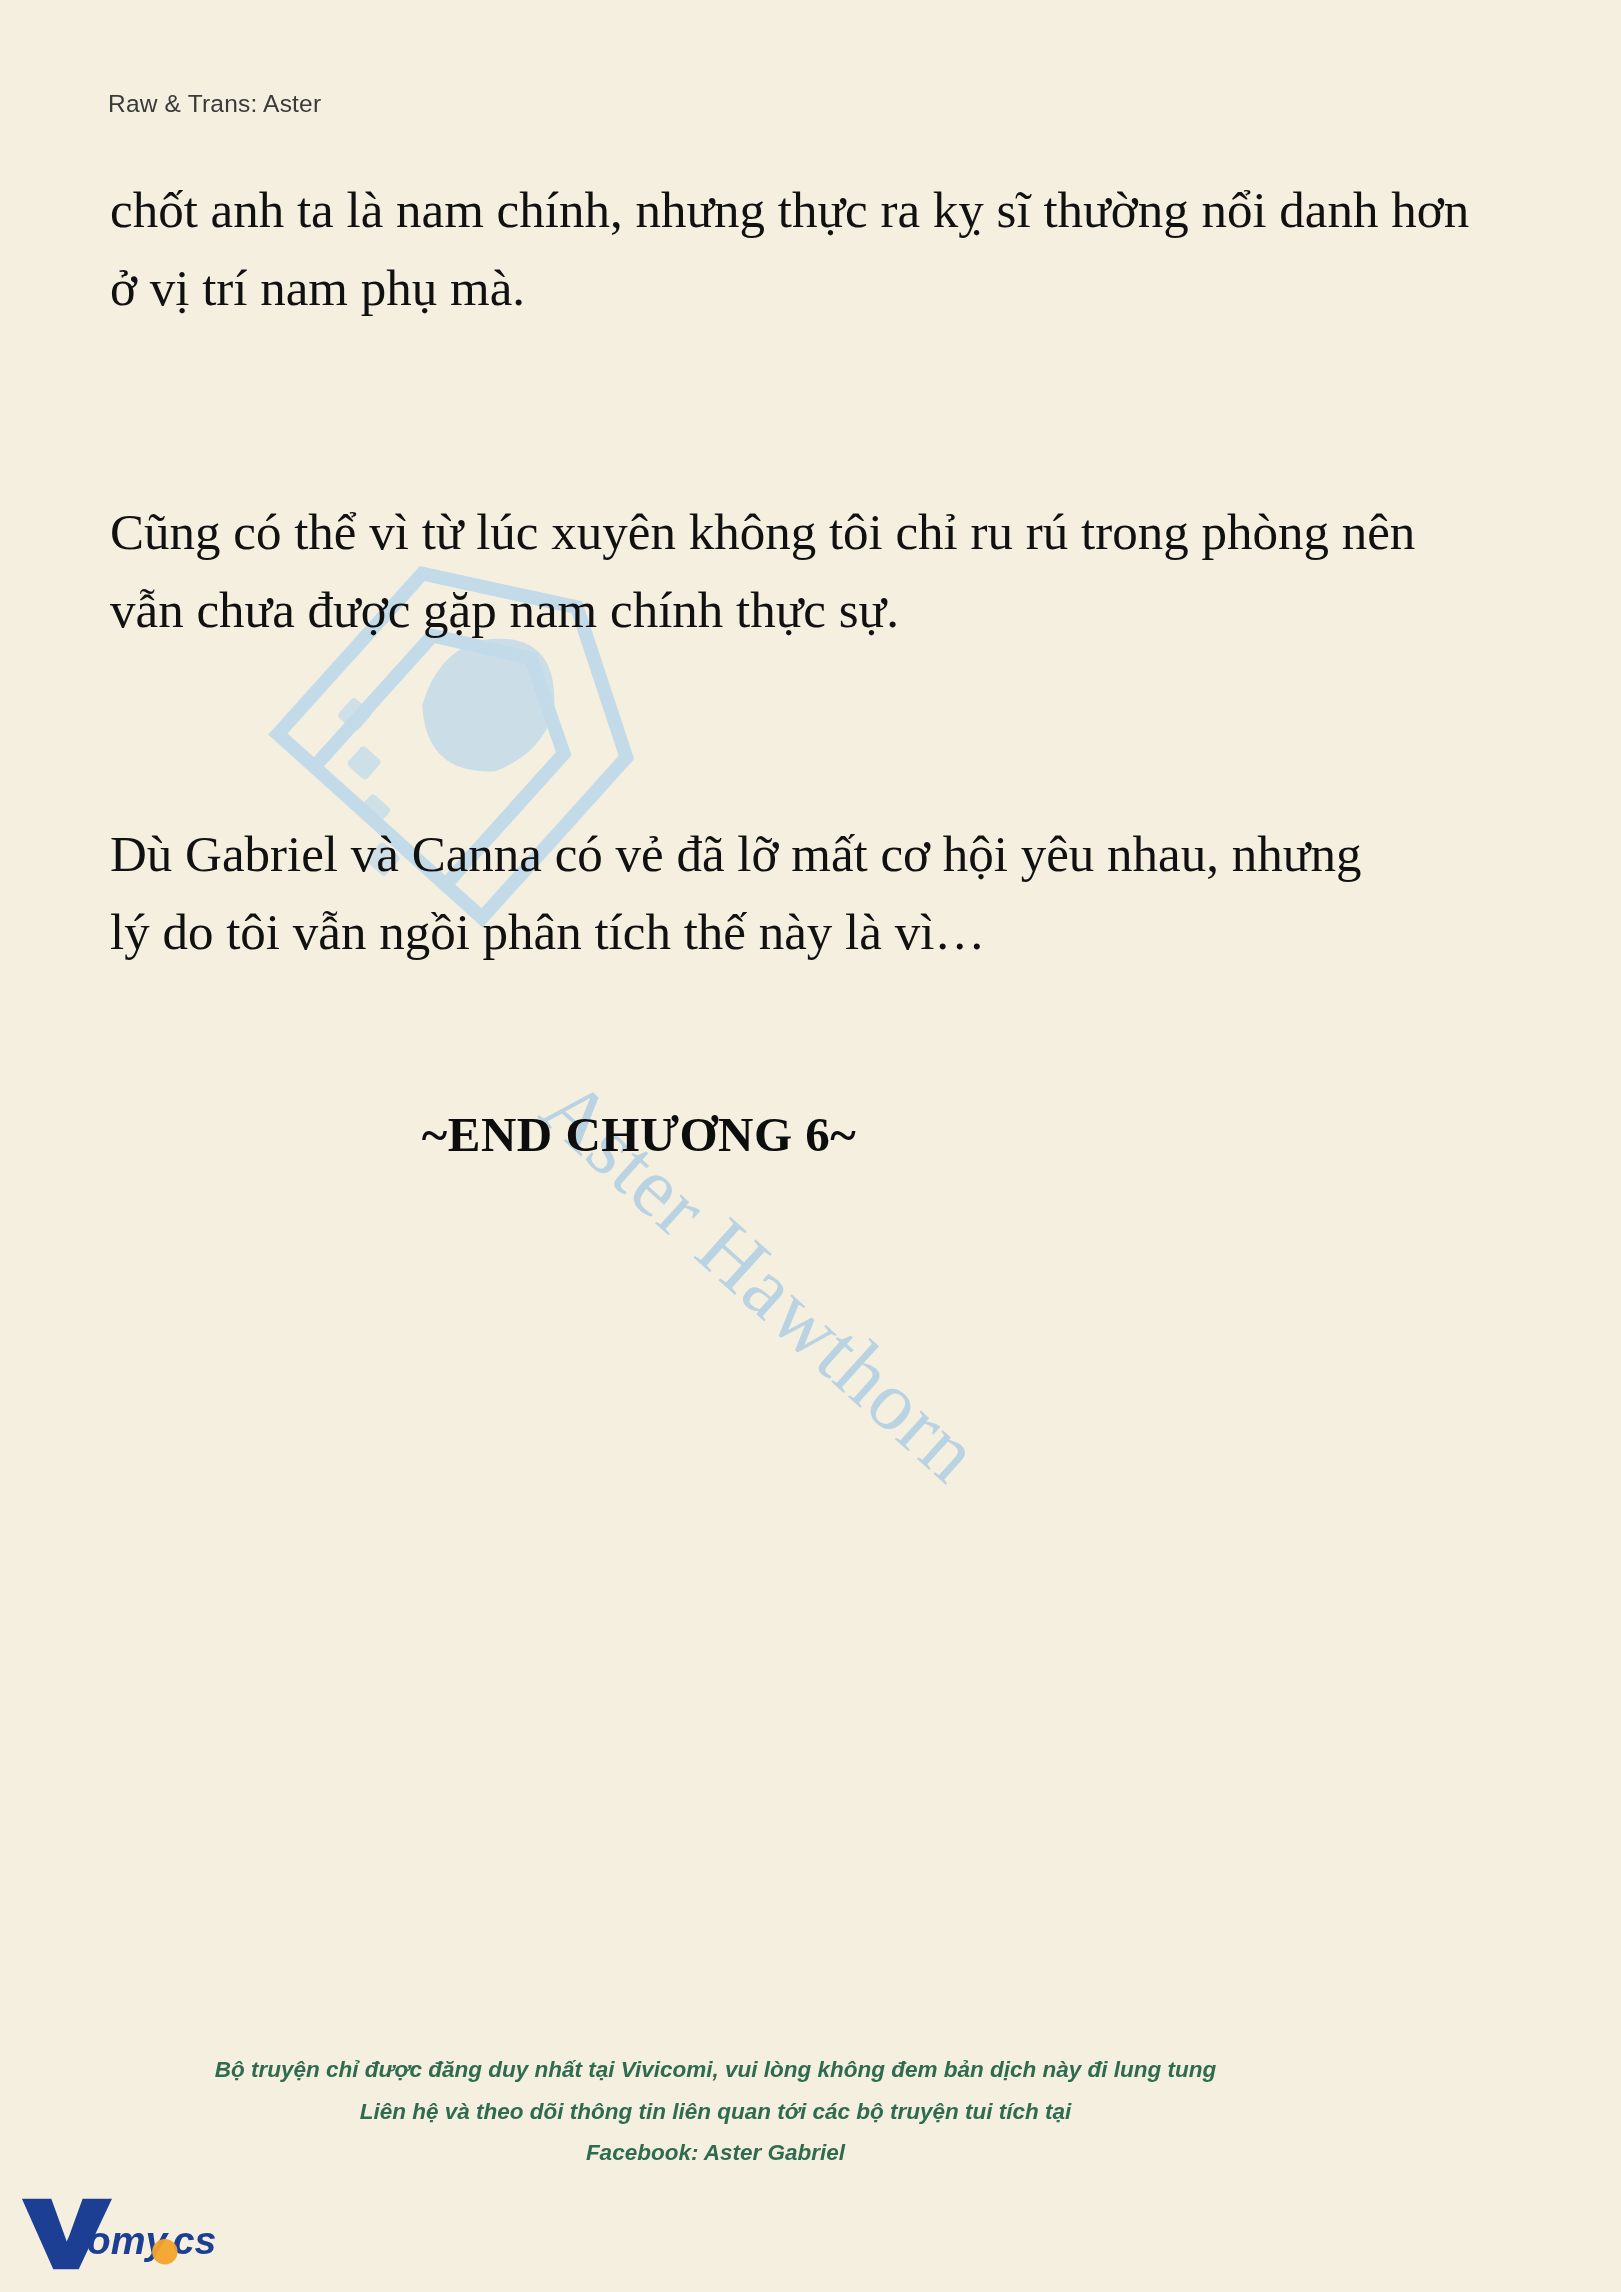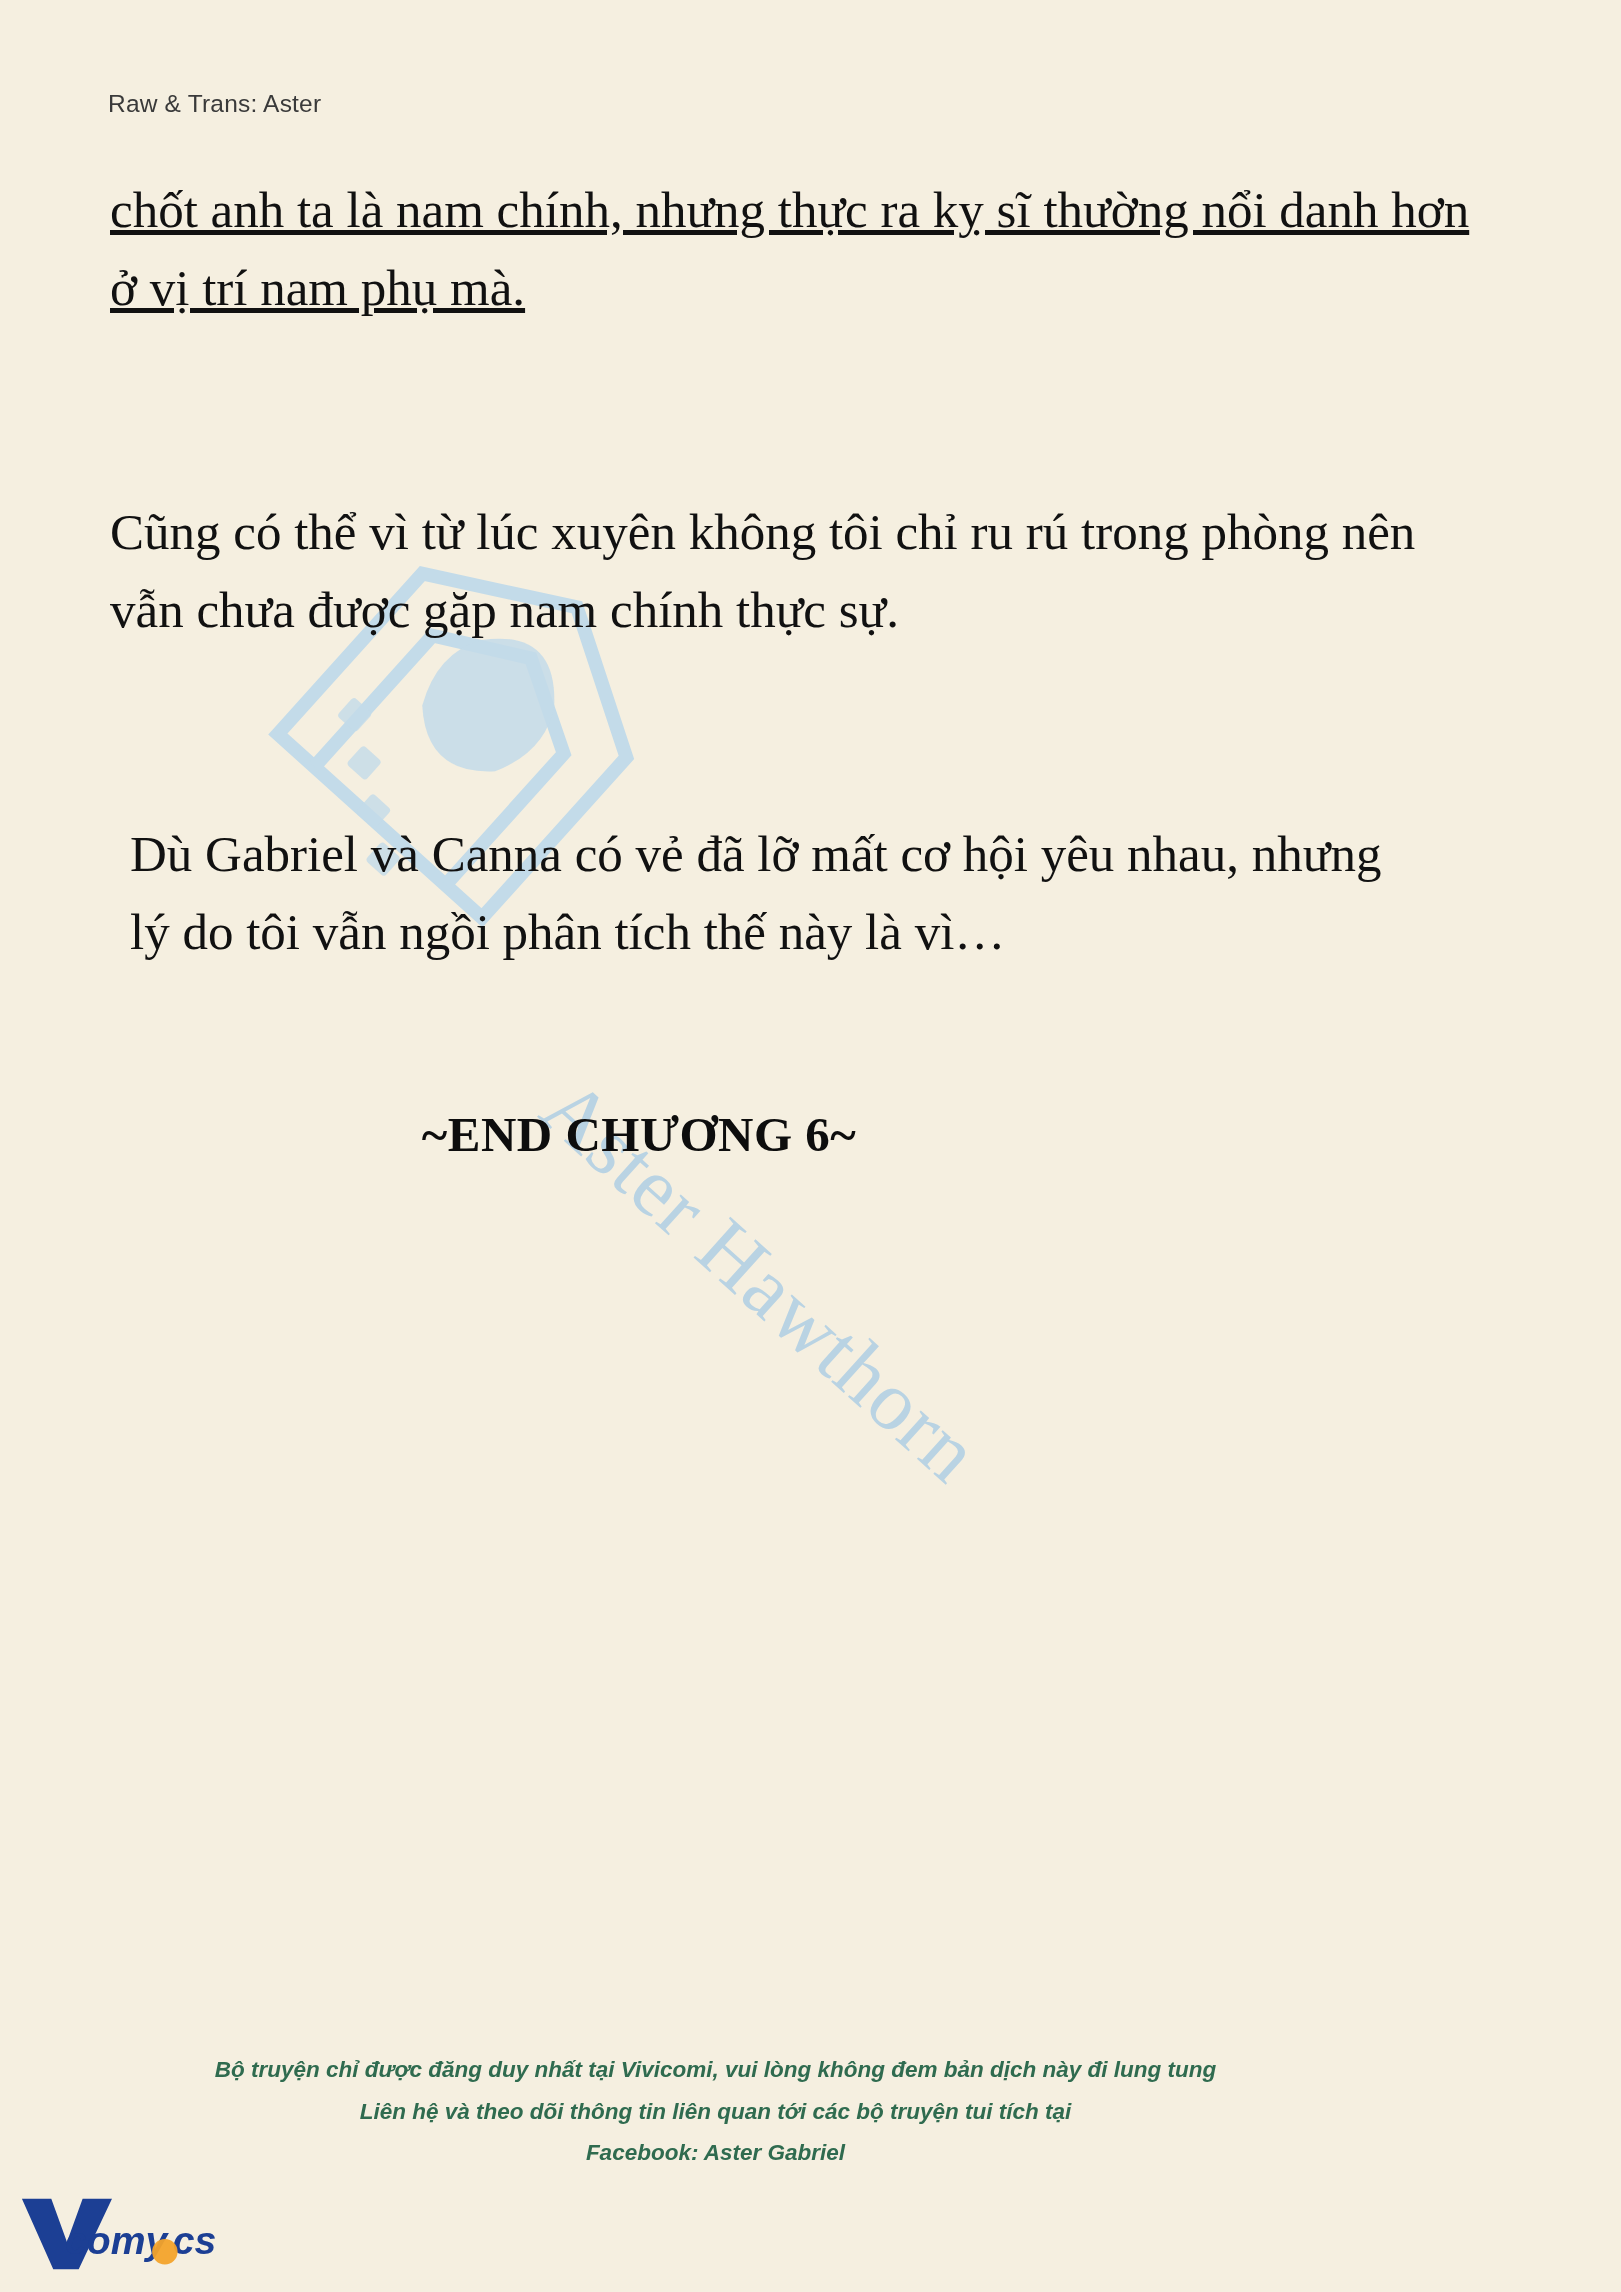--- a/index.html
+++ b/index.html
@@ -72,23 +72,23 @@
     width: 1411px;
     font-family: "Liberation Serif", serif;
     font-size: 51px;
     line-height: 1.52;
     color: #111111;
   }
   .para {
     margin: 0 0 90px 0;
     max-width: 1372px;
   }
-  .para.p1 { width: 1392px; text-decoration: underline; }
+  .para.p1 { width: 1392px; }
   .para.p2 { margin-top: 167px; width: 1392px; }
-  .para.p3 { margin-top: 167px; width: 1255px; margin-left: 20px; }
+  .para.p3 { margin-top: 167px; width: 1255px; }
 
   .chapter-end {
     margin: 127px 0 0 0;
     text-align: center;
     font-family: "Liberation Serif", serif;
     font-weight: bold;
     font-size: 49px;
     letter-spacing: 0.5px;
     color: #0d0d0d;
     padding-right: 353px;

